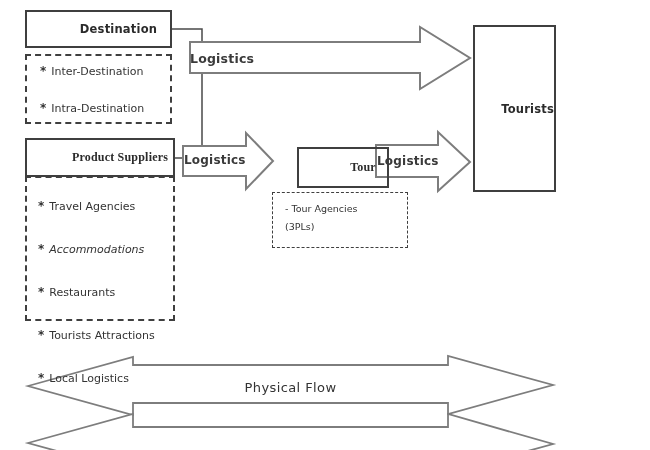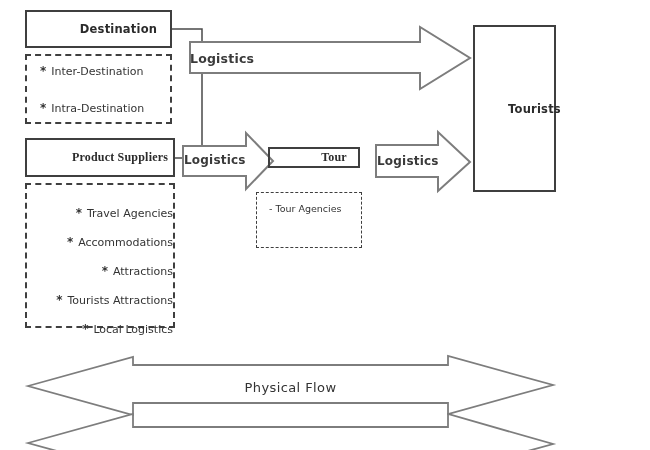--- a/index.html
+++ b/index.html
@@ -62,47 +62,48 @@
     </div>
     <div class="list-item">
       <span class="bullet">*</span><span>Intra-Destination</span>
     </div>
   </div>
 
   <div class="box solid center" style="left:25px; top:138px; width:150px; height:39px;">
     <span class="box-title-md">Product Suppliers</span>
   </div>
 
-  <div class="box dashed list" style="left:25px; top:183px; width:150px; height:145px; padding-top:16px; padding-left:11px; gap:4px;text-align:right;">
+  <div class="box dashed list" style="left:25px; top:176px; width:150px; height:145px; padding-top:16px; padding-left:11px; gap:18px;">
     <div class="list-item" style="line-height:24px;">
       <span class="bullet">*</span><span>Travel Agencies</span>
     </div>
-    <div class="list-item" style="line-height:24px;">
+    <div class="list-item" style="line-height:24px;font-style:italic;">
       <span class="bullet">*</span><span>Accommodations</span>
     </div>
     <div class="list-item" style="line-height:24px;">
-      <span class="bullet">*</span><span>Attractions</span>
+      <span class="bullet">*</span><span>Restaurants</span>
     </div>
     <div class="list-item" style="line-height:24px;">
       <span class="bullet">*</span><span>Tourists Attractions</span>
     </div>
     <div class="list-item" style="line-height:24px;">
       <span class="bullet">*</span><span>Local Logistics</span>
     </div>
   </div>
 
-  <div class="box solid center" style="left:268px; top:147px; width:92px; height:21px; border-width:2px;">
+  <div class="box solid center" style="left:297px; top:147px; width:92px; height:41px; border-width:2px;">
     <span class="box-title-md">Tour</span>
   </div>
 
-  <div class="box fine-dashed note-box" style="left:256px; top:192px; width:106px; height:56px;">
+  <div class="box fine-dashed note-box" style="left:272px; top:192px; width:136px; height:56px;">
     <div>- Tour Agencies</div>
+    <div>(3PLs)</div>
   </div>
 
-  <div class="box solid center" style="left:473px; top:25px; width:83px; height:167px;">
+  <div class="box solid center" style="left:473px; top:25px; width:83px; height:167px;justify-content:flex-end;">
     <span class="box-title">Tourists</span>
   </div>
 
   <div class="arrow-label" style="left:190px; top:51px; width:260px;">Logistics</div>
   <div class="arrow-label" style="left:184px; top:153px; width:80px; font-size:12px;">Logistics</div>
   <div class="arrow-label" style="left:377px; top:154px; width:80px; font-size:12px;">Logistics</div>
 
   <div class="flow-label" style="left:133px; top:380px; width:315px;">Physical Flow</div>
 
 </div>

